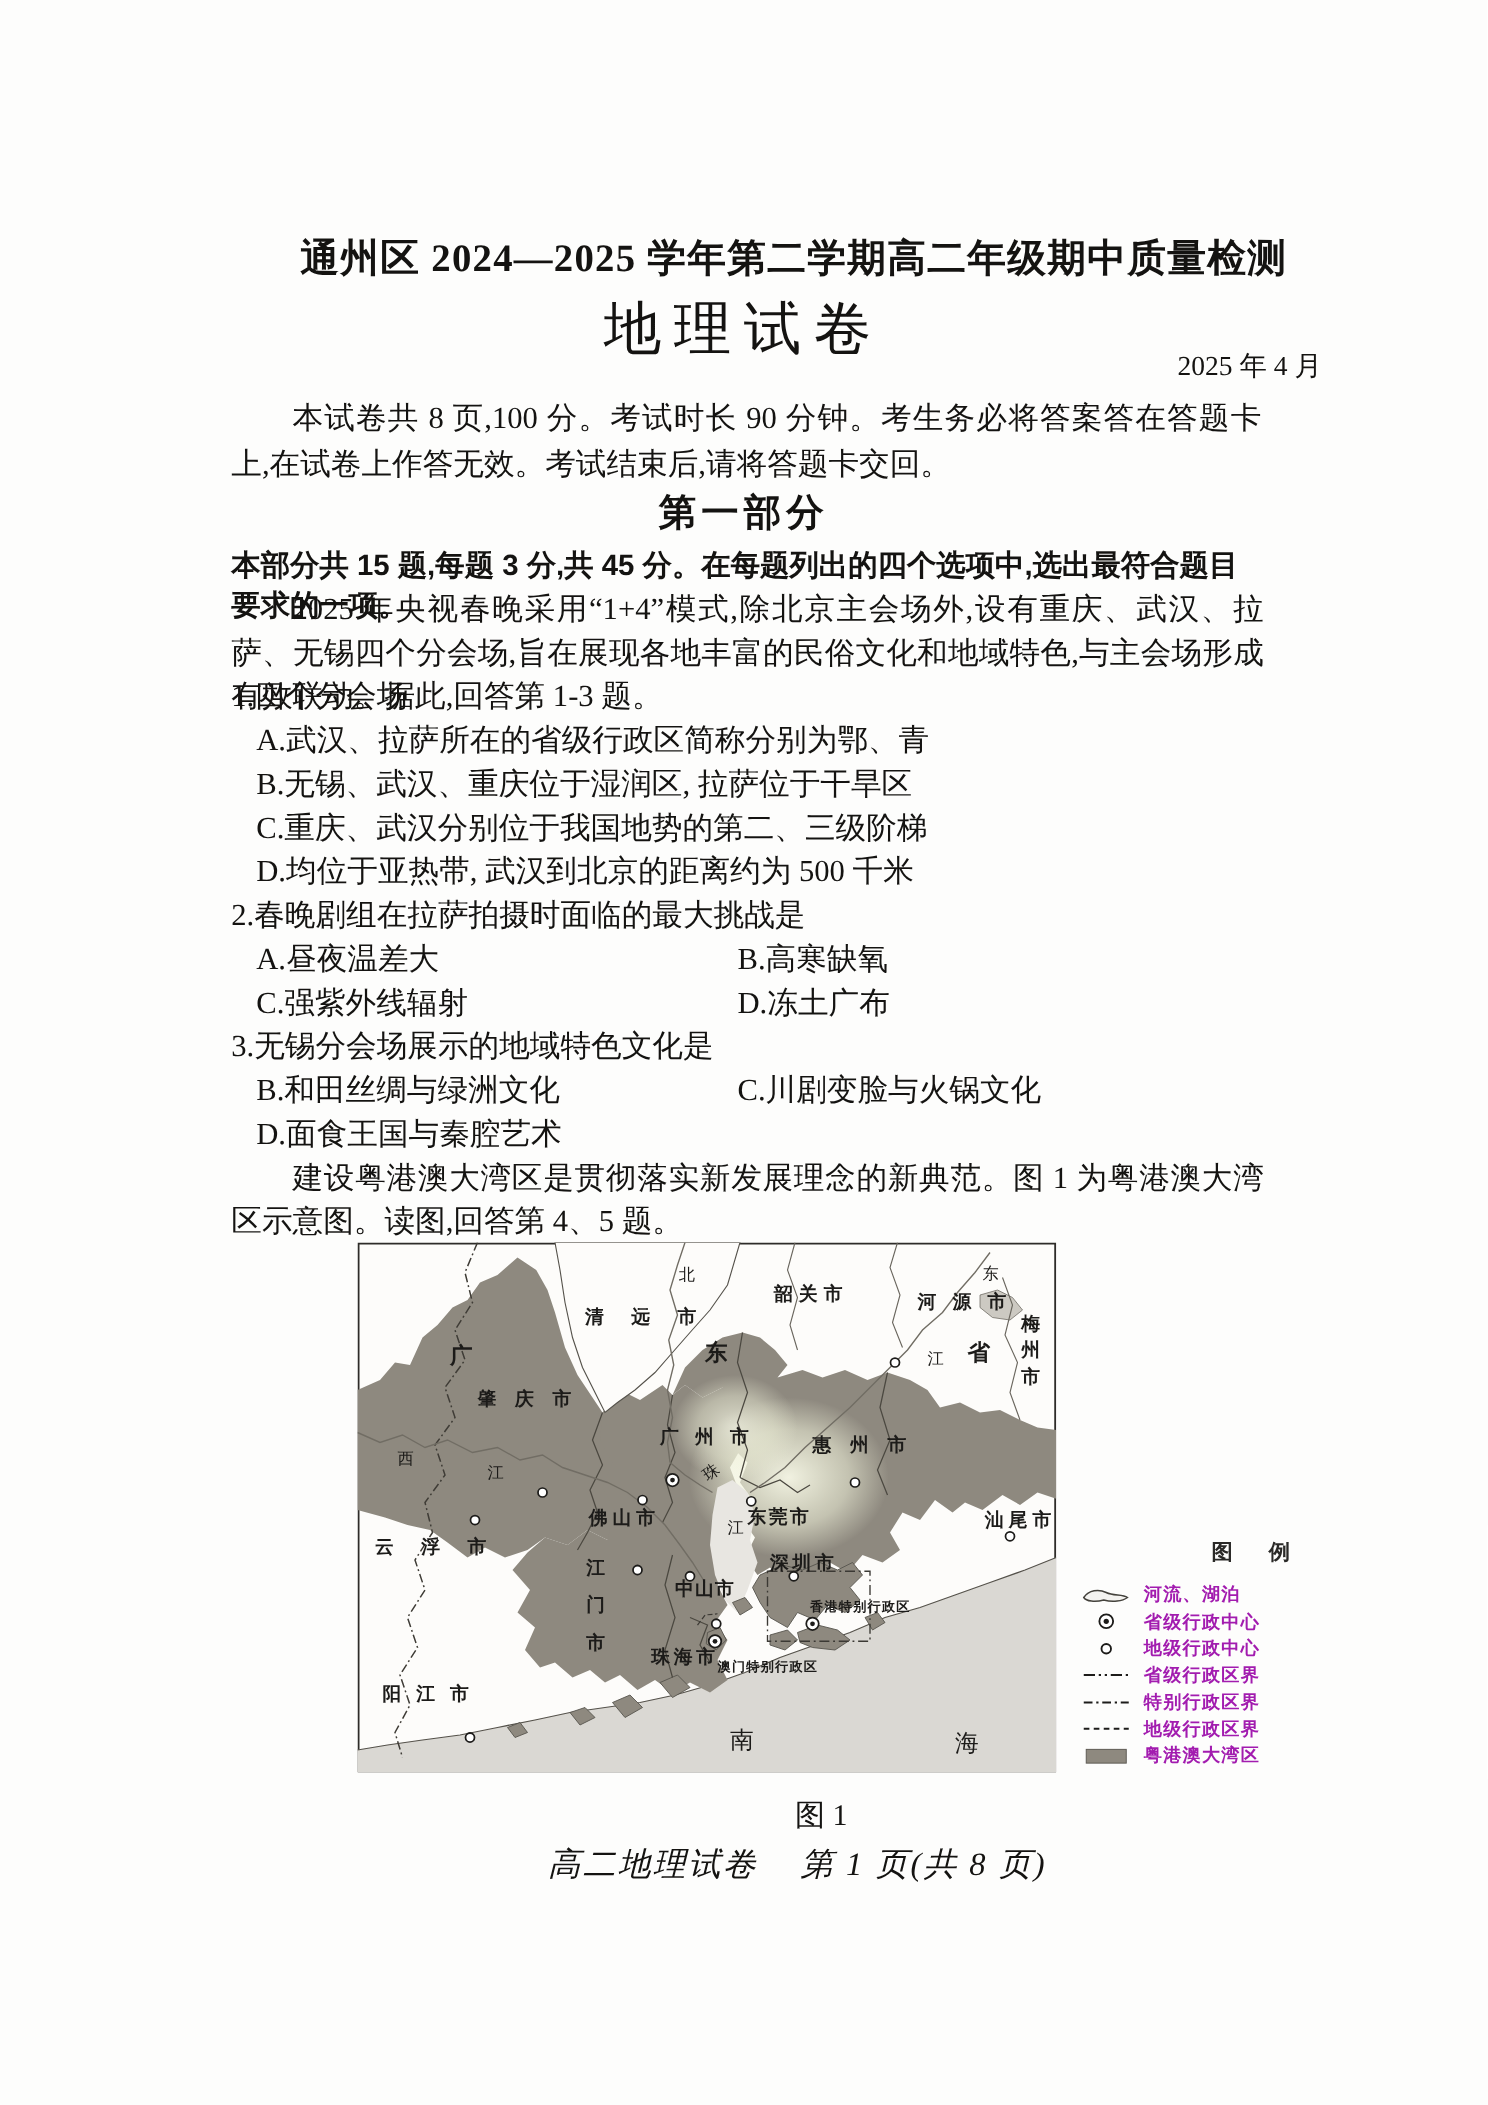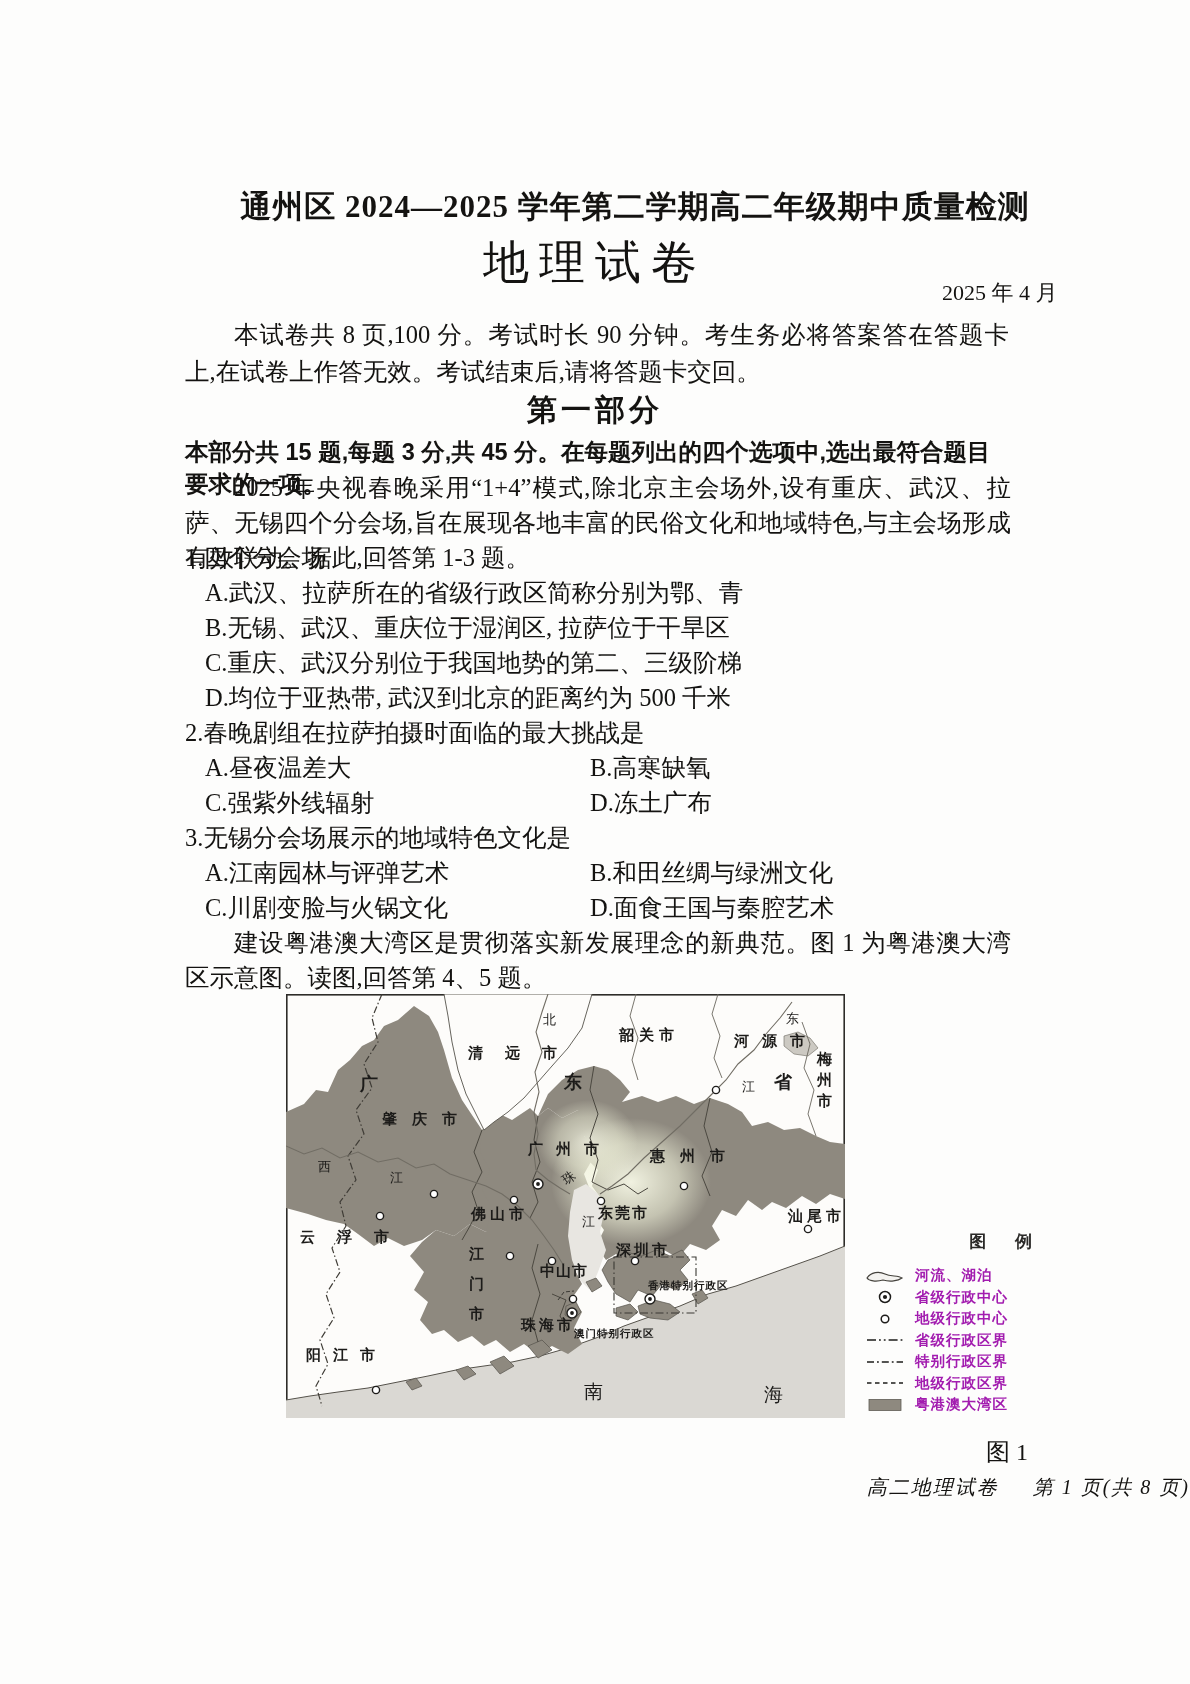--- a/index.html
+++ b/index.html
@@ -29,23 +29,23 @@
   .optgrid div{height:35px; white-space:nowrap;}
   .stem45{margin-top:0; text-indent:2em; text-align:justify;}
   .figure-wrap{position:absolute; top:994px; left:286px;}
   .map-svg{display:block; background:#fdfcfa;}
   .legend{position:absolute; top:1230px; left:864px; width:180px;
     font-family:"Liberation Sans","DejaVu Sans",sans-serif;text-align:right;}
   .lg-title{font-size:17px; font-weight:700; letter-spacing:12px; margin:0 0 12px 18px; color:#2a2927;}
   .lg-row{display:flex; align-items:center; gap:9px; height:21.5px;}
   .lg-icon{width:42px; display:flex; justify-content:center;}
   .lg-label{font-size:14.5px; font-weight:600; color:#a21caf; letter-spacing:1px; white-space:nowrap;}
-  .fig-caption{position:absolute; top:1436px; left:286px; width:742px; text-align:right; font-size:24px;}
-  .footer{position:absolute; top:1474px; left:0; width:1190px; text-align:right;
-    font-style:italic; font-size:20px; letter-spacing:2px; padding-left:86px; box-sizing:border-box;}
+  .fig-caption{position:absolute; top:1436px; left:286px; width:742px; text-align:center; font-size:24px;}
+  .footer{position:absolute; top:1474px; left:0; width:1190px; text-align:center;
+    font-style:italic; font-size:26px; letter-spacing:2px; padding-left:86px; box-sizing:border-box;}
   .footer .gap{display:inline-block; width:34px;}
 </style>
 </head>
 <body>
 
 <div class="page">
 
   <div class="exam-title">通州区 2024—2025 学年第二学期高二年级期中质量检测</div>
   <div class="paper-title">地理试卷</div>
   <div class="paper-date">2025 年 4 月</div>
@@ -67,21 +67,20 @@
     <div class="qline"><span>2.</span><span>春晚剧组在拉萨拍摄时面临的最大挑战是</span></div>
     <div class="optgrid">
       <div>A.昼夜温差大</div>
       <div>B.高寒缺氧</div>
       <div>C.强紫外线辐射</div>
       <div>D.冻土广布</div>
     </div>
 
     <div class="qline"><span>3.</span><span>无锡分会场展示的地域特色文化是</span></div>
     <div class="optgrid">
-      <div>A.江南园林与评弹艺术</div>
       <div>B.和田丝绸与绿洲文化</div>
       <div>C.川剧变脸与火锅文化</div>
       <div>D.面食王国与秦腔艺术</div>
     </div>
 
     <div class="stem45">建设粤港澳大湾区是贯彻落实新发展理念的新典范。图 1 为粤港澳大湾区示意图。读图,回答第 4、5 题。</div>
   </div>
 
   <div class="figure-wrap">
     <svg class="map-svg" width="559" height="424" viewBox="0 0 559 424" xmlns="http://www.w3.org/2000/svg">

